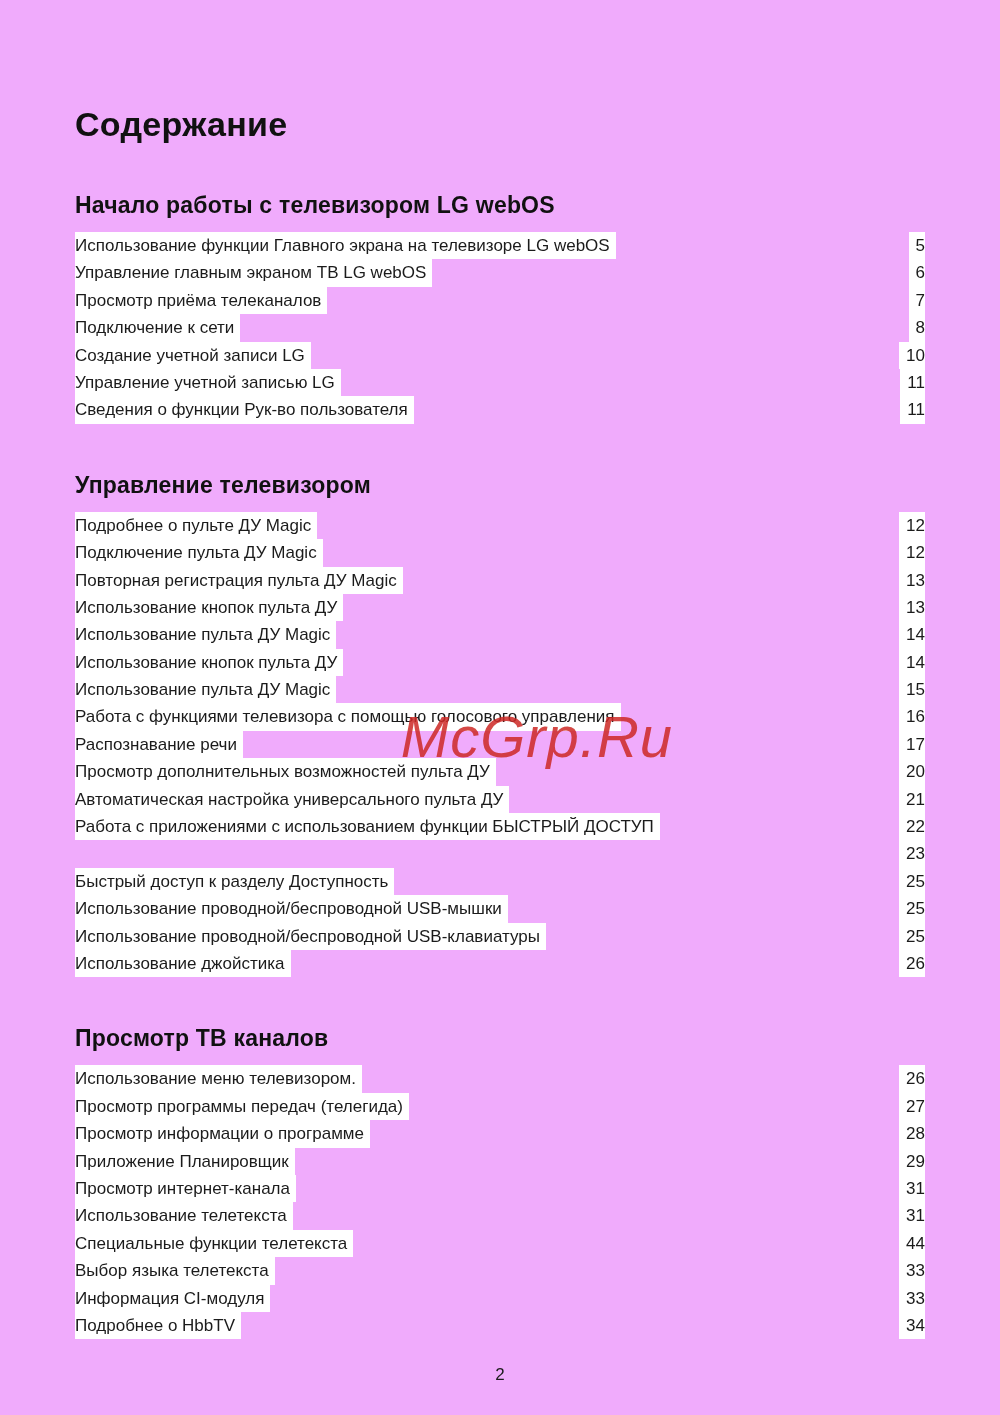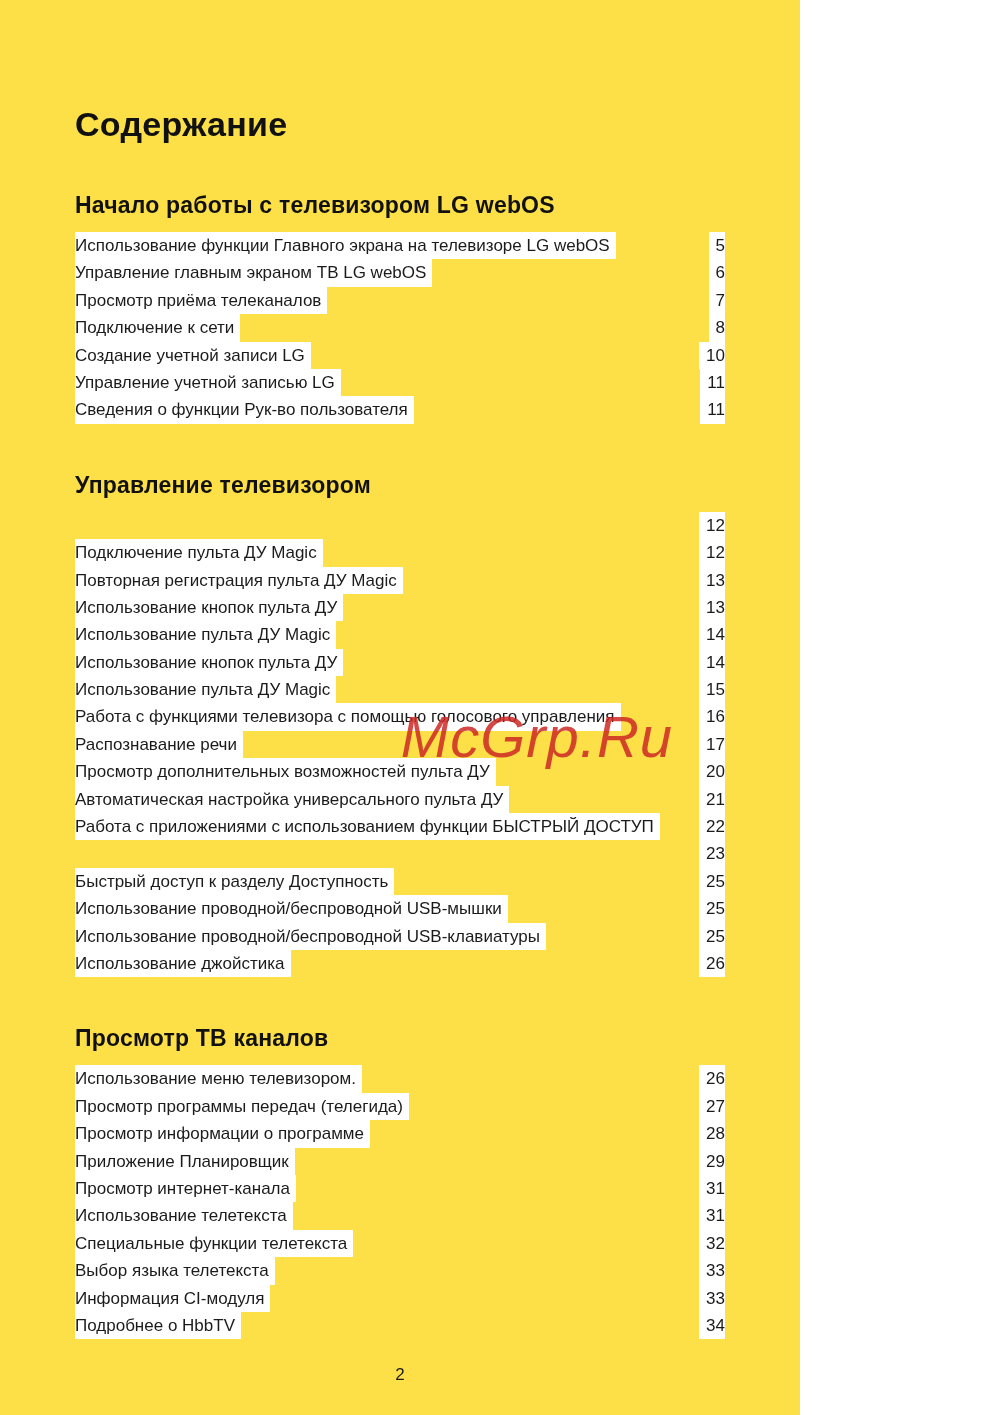--- a/index.html
+++ b/index.html
@@ -5,23 +5,23 @@
   html, body {
     margin: 0;
     padding: 0;
     background: #ffffff;
     width: 1000px;
     height: 1415px;
     overflow: hidden;
   }
   .page {
     position: relative;
-    width: 800px;
+    width: 1000px;
     height: 1415px;
-    background: #fde047;
+    background: #f0abfc;
     font-family: "Liberation Sans", sans-serif;
     color: #1b1b1b;
     box-sizing: border-box;
     padding: 0 75px;
   }
   .doc-title {
     margin: 0;
     padding-top: 104px;
     font-size: 34px;
     line-height: 40px;
@@ -139,20 +139,21 @@
     <span class="toc-spacer"></span>
     <span class="toc-page">11</span>
   </div>
 </div>
   </section>
 
   <section class="toc-section">
     <h2 class="section-heading">Управление телевизором</h2>
     <div class="entries">
   <div class="toc-row">
+    <span class="toc-label">Подробнее о пульте ДУ Magic</span>
     <span class="toc-spacer"></span>
     <span class="toc-page">12</span>
   </div>
 
   <div class="toc-row">
     <span class="toc-label">Подключение пульта ДУ Magic</span>
     <span class="toc-spacer"></span>
     <span class="toc-page">12</span>
   </div>
 
@@ -282,21 +283,21 @@
 
   <div class="toc-row">
     <span class="toc-label">Использование телетекста</span>
     <span class="toc-spacer"></span>
     <span class="toc-page">31</span>
   </div>
 
   <div class="toc-row">
     <span class="toc-label">Специальные функции телетекста</span>
     <span class="toc-spacer"></span>
-    <span class="toc-page">32</span>
+    <span class="toc-page">44</span>
   </div>
 
   <div class="toc-row">
     <span class="toc-label">Выбор языка телетекста</span>
     <span class="toc-spacer"></span>
     <span class="toc-page">33</span>
   </div>
 
   <div class="toc-row">
     <span class="toc-label">Информация CI-модуля</span>

